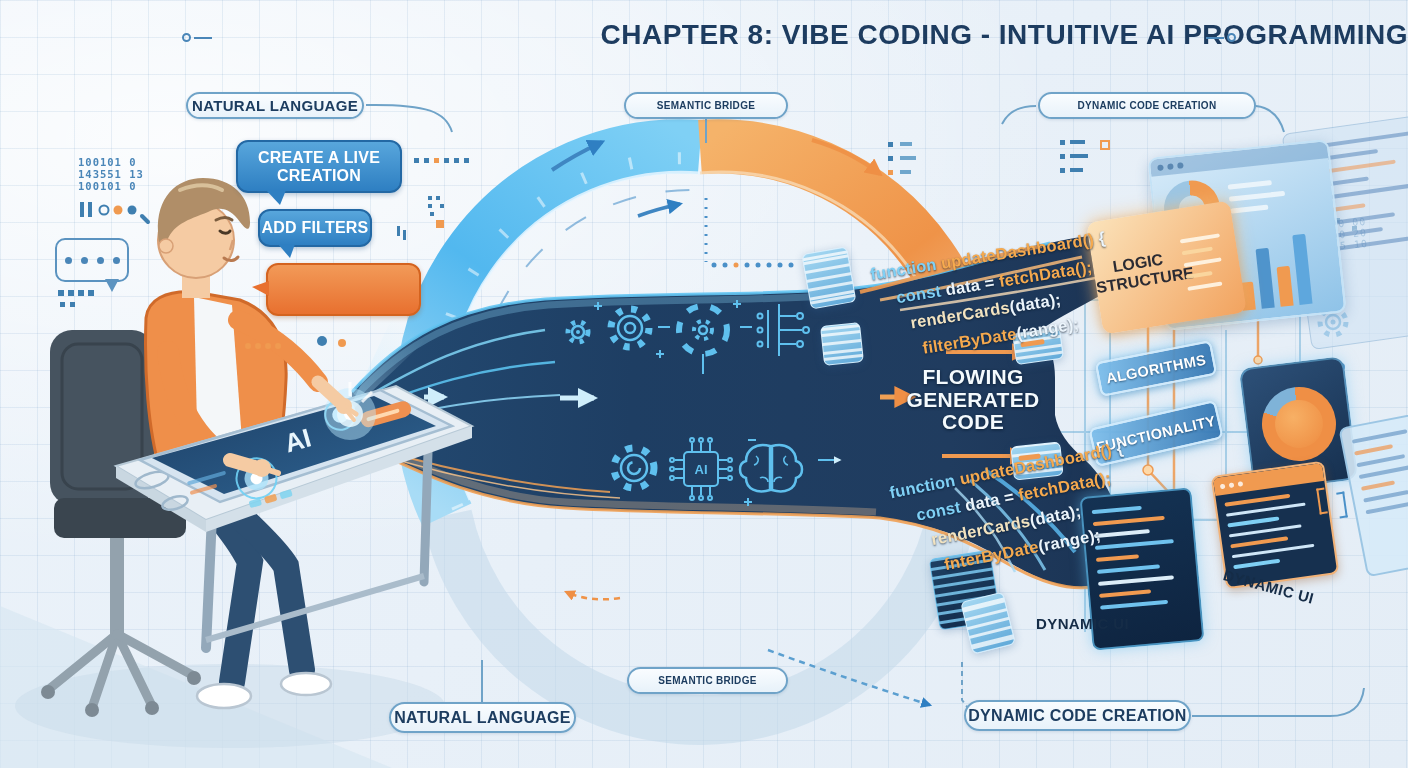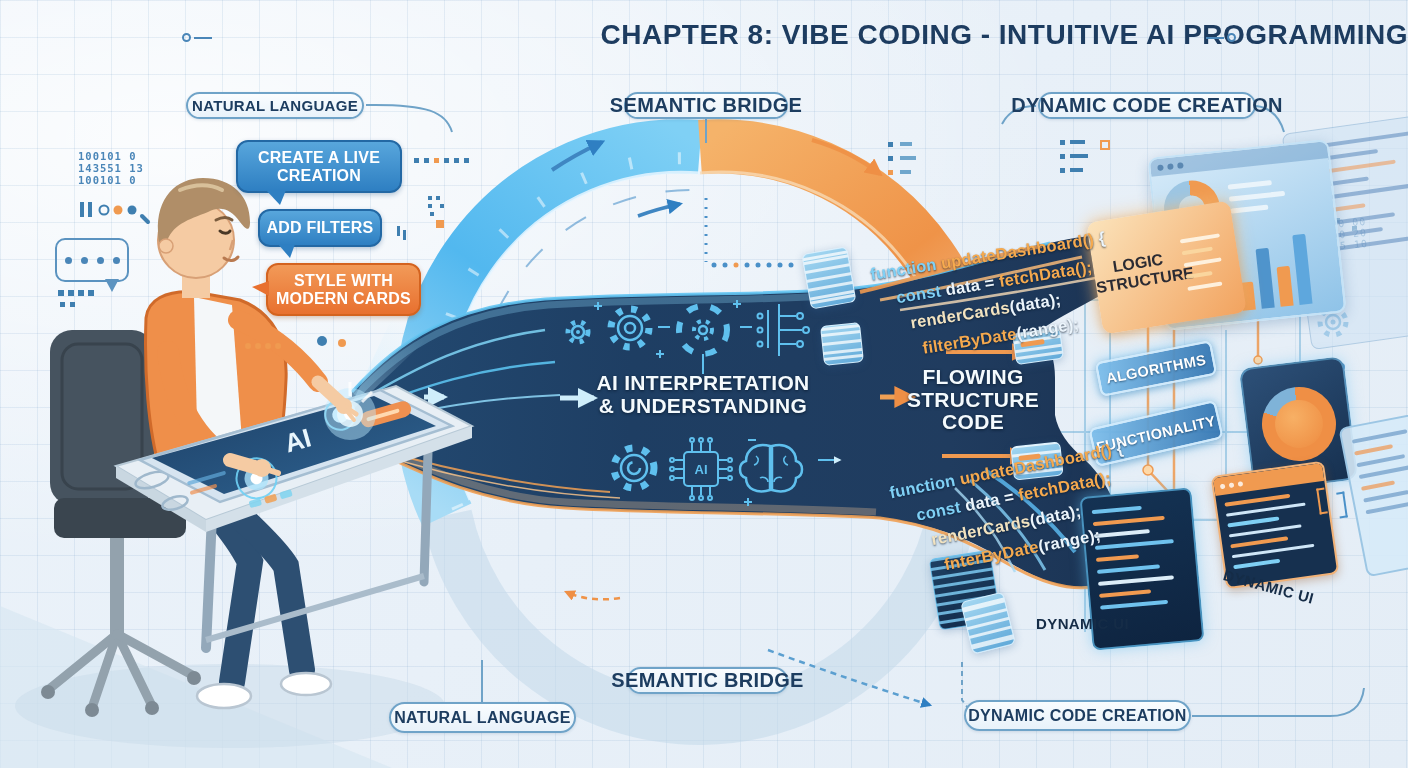--- a/index.html
+++ b/index.html
@@ -18,21 +18,21 @@
   
   .title{left:0;right:0;top:19px;text-align:right;z-index:6;
     font-size:28px;font-weight:bold;letter-spacing:.5px;color:#1d3c60}
   .title-deco{z-index:6;display:flex;align-items:center;gap:3px}
   .title-deco .dot{width:9px;height:9px;border:2px solid #4a86b8;border-radius:50%}
   .title-deco .ln{width:18px;height:2px;background:#4a86b8}
   
   .pill{z-index:6;display:flex;align-items:center;justify-content:center;
     border:2.5px solid #6fa3c8;border-radius:16px;
     background:linear-gradient(180deg,rgba(250,253,255,.96),rgba(232,242,250,.96));
-    color:#1d3d60;font-weight:bold;font-size:20px;letter-spacing:.3px;white-space:nowrap;
+    color:#1d3d60;font-weight:bold;font-size:10px;letter-spacing:.3px;white-space:nowrap;
     box-shadow:0 1px 3px rgba(40,80,120,.15)}
   
   .bubble{z-index:6;display:flex;align-items:center;justify-content:center;text-align:center;
     color:#fff;font-weight:bold;font-size:16px;line-height:1.12;border-radius:12px;letter-spacing:.2px}
   .bubble.blue{background:linear-gradient(180deg,#58a6dc,#2e7fc2);border:2px solid #2368a4;
     box-shadow:0 2px 5px rgba(30,80,130,.3)}
   .bubble.orange{background:linear-gradient(180deg,#f29a58,#e8702f);border:2px solid #d4631f;
     box-shadow:0 2px 5px rgba(150,70,20,.3)}
   .bubble .tail{position:absolute;width:0;height:0;border-style:solid}
   
@@ -528,31 +528,29 @@
 <div class="abs pill" style="left:624px;top:92px;width:164px;height:27px">SEMANTIC BRIDGE</div>
 <div class="abs pill" style="left:1038px;top:92px;width:218px;height:27px">DYNAMIC CODE CREATION</div>
 <div class="abs pill" style="left:627px;top:667px;width:161px;height:27px">SEMANTIC BRIDGE</div>
 <div class="abs pill" style="left:389px;top:702px;width:187px;height:31px;font-size:16px">NATURAL LANGUAGE</div>
 <div class="abs pill" style="left:964px;top:700px;width:227px;height:31px;font-size:16px">DYNAMIC CODE CREATION</div>
 
 <div class="abs bubble blue" style="left:236px;top:140px;width:166px;height:53px">
   <span>CREATE A LIVE CREATION</span>
   <span class="tail" style="left:28px;bottom:-14px;border-width:15px 6px 0 14px;border-color:#2e7fc2 transparent transparent transparent"></span>
 </div>
-<div class="abs bubble blue" style="left:258px;top:209px;width:124px;height:38px">
+<div class="abs bubble blue" style="left:258px;top:209px;width:114px;height:38px">
   <span>ADD FILTERS</span>
   <span class="tail" style="left:18px;bottom:-13px;border-width:14px 5px 0 12px;border-color:#2e7fc2 transparent transparent transparent"></span>
 </div>
 <div class="abs bubble orange" style="left:266px;top:263px;width:155px;height:53px">
-  <span>STYLE WITH MODERN CARDS</span>
   <span class="tail" style="left:-16px;top:16px;border-width:6px 17px 9px 0;border-color:transparent #e8702f transparent transparent"></span>
 </div>
 
-<div class="abs flow-label" style="left:596px;top:372px;width:214px">AI INTERPRETATION &amp; UNDERSTANDING</div>
-<div class="abs flow-label" style="left:898px;top:366px;width:150px">FLOWING STRUCTURE CODE</div>
+<div class="abs flow-label" style="left:898px;top:366px;width:150px">FLOWING GENERATED CODE</div>
 
 <div class="abs code-block" style="left:876px;top:246px;transform:rotate(-9deg)">
   <div class="cl"><span class="tk kw">function</span><span class="tk fn"> updateDashboard()</span><span class="tk pl"> {</span></div>
   <div class="cl"><span class="tk kw">const</span><span class="tk pl"> data</span><span class="tk pl"> = </span><span class="tk fn">fetchData();</span></div>
   <div class="cl"><span class="tk cr">renderCards</span><span class="tk pl">(data);</span></div>
   <div class="cl"><span class="tk fn">filterByDate</span><span class="tk pl">(range);</span></div>
 </div>
 <div class="abs code-block" style="left:896px;top:460px;transform:rotate(-11deg)">
   <div class="cl"><span class="tk kw">function</span><span class="tk fn"> updateDashboard()</span><span class="tk pl"> {</span></div>
   <div class="cl"><span class="tk kw">const</span><span class="tk pl"> data</span><span class="tk pl"> = </span><span class="tk fn">fetchData();</span></div>
@@ -649,21 +647,21 @@
 <div class="abs tile lb" style="left:822px;top:324px;width:40px;height:40px;transform:rotate(-6deg)"></div>
 <div class="abs tile lb" style="left:1014px;top:330px;width:48px;height:32px;transform:rotate(-8deg)">
       <div class="ob" style="width:70%"></div>
     </div>
 <div class="abs tile lb" style="left:1012px;top:444px;width:50px;height:34px;transform:rotate(-6deg)">
       <div class="ob" style="width:60%"></div>
     </div>
 <div class="abs tile dk" style="left:934px;top:554px;width:62px;height:72px;transform:rotate(-9deg)"></div>
 <div class="abs tile lb" style="left:966px;top:596px;width:44px;height:54px;transform:rotate(-14deg)"></div>
 
-<div class="abs binary" style="left:78px;top:150px">
+<div class="abs binary" style="left:78px;top:156px">
   <div>100101 0</div>
       <div>143551 13</div>
       <div>100101 0</div>
 </div>
 <div class="abs numbers" style="left:1318px;top:218px">
   <div>55 0 00</div>
       <div>57 0 20</div>
       <div>30 5 10</div>
 </div>
 <div class="abs chat-outline">

